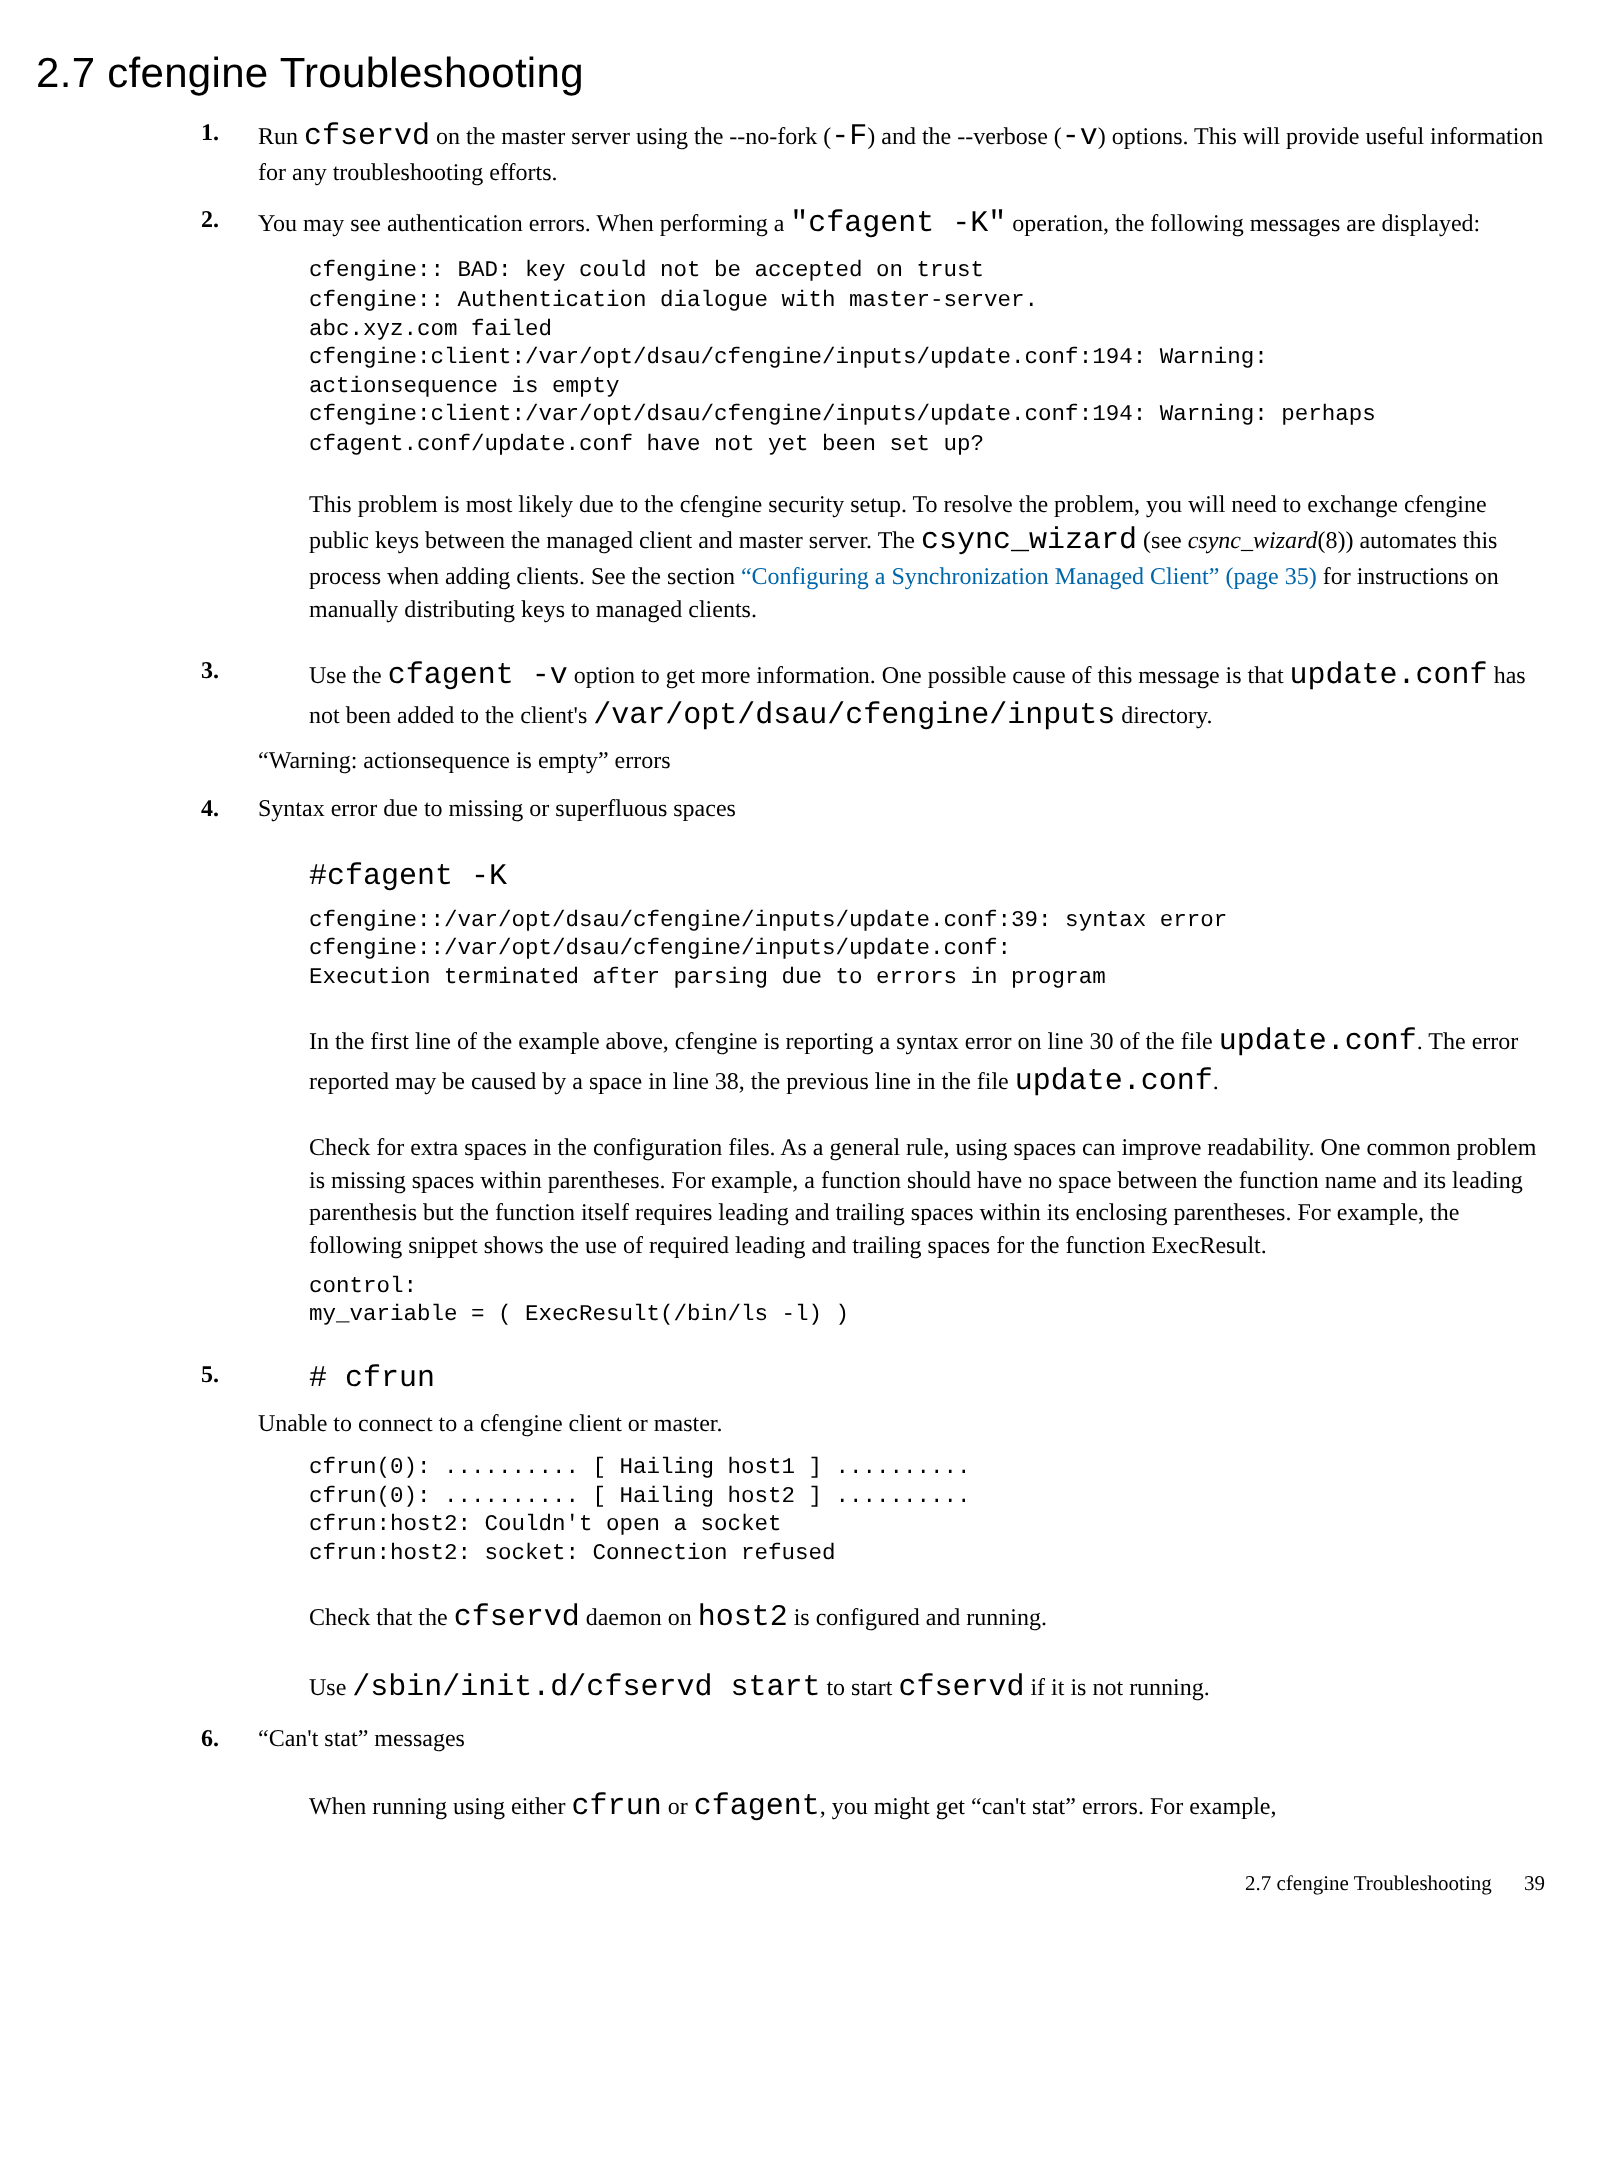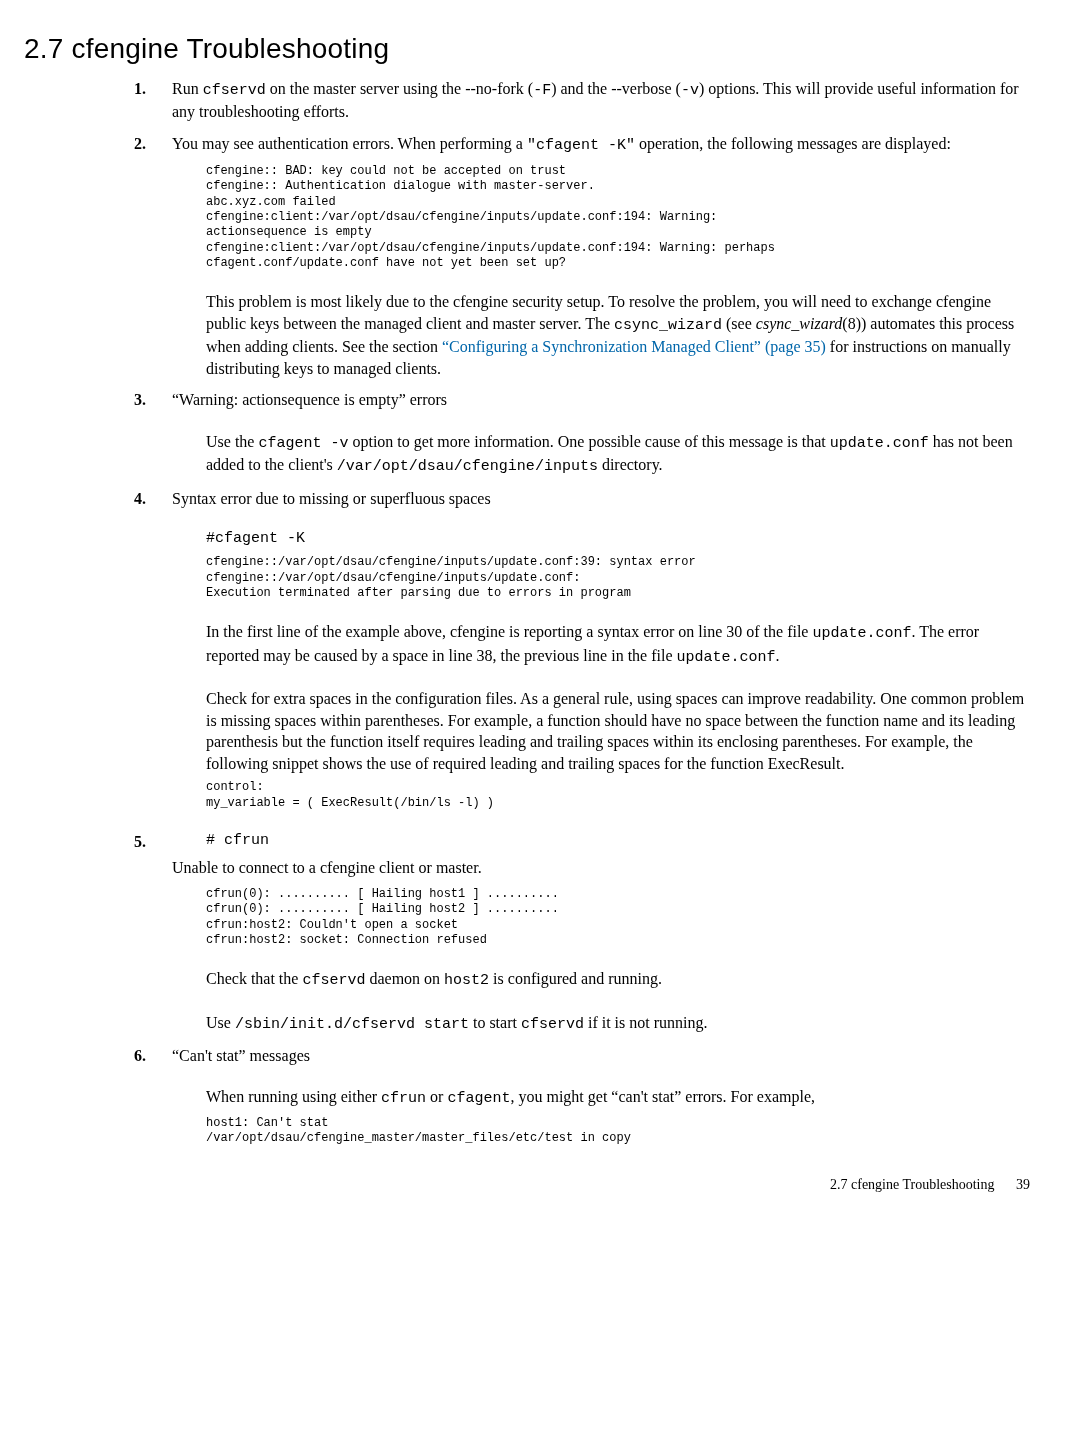--- a/index.html
+++ b/index.html
@@ -8,21 +8,21 @@
     color: #000;
     background: #fff;
     margin: 0;
     padding: 30px 48px 24px 24px;
     line-height: 1.35;
     width: 1080px;
     box-sizing: border-box;
   }
   .mono {
     font-family: "Courier New", Courier, monospace;
-    font-size: 15px;
+    font-size: 20px;
   }
   h2.section-heading {
     font-family: "Segoe UI", "Helvetica Neue", Arial, sans-serif;
     font-weight: 300;
     font-size: 28px;
     margin: 0 0 10px 0;
     letter-spacing: 0.2px;
   }
   .body-indent {
     margin-left: 110px;
@@ -53,21 +53,21 @@
   .para {
     margin: 0 0 8px 0;
   }
   .block-indent {
     margin-left: 34px;
     margin-top: 20px;
     margin-bottom: 6px;
   }
   pre.code {
     font-family: "Courier New", Courier, monospace;
-    font-size: 12px;
+    font-size: 15px;
     white-space: pre-wrap;
     margin: 4px 0 6px 34px;
     line-height: 1.28;
   }
   .link {
     color: #0066aa;
     text-decoration: none;
   }
   .bold { font-weight: normal; }
   .italic { font-style: italic; }
@@ -106,24 +106,24 @@
 cfengine:client:/var/opt/dsau/cfengine/inputs/update.conf:194: Warning:
 actionsequence is empty
 cfengine:client:/var/opt/dsau/cfengine/inputs/update.conf:194: Warning: perhaps
 cfagent.conf/update.conf have not yet been set up?</pre>
       <p class="para block-indent">
         <span>This problem is most likely due to the cfengine security setup. To resolve the problem, you will need to exchange cfengine public keys between the managed client and master server. The </span><span class="mono">csync_wizard</span><span> (see </span><span class="italic">csync_wizard</span><span>(8)) automates this process when adding clients. See the section </span><a class="link" href="#">“Configuring a Synchronization Managed Client” (page 35)</a><span> for instructions on manually distributing keys to managed clients.</span>
       </p>
     </li>
 
     <li>
-      <p class="para">“Warning: actionsequence is empty” errors</p>
       <p class="para block-indent">
         <span>Use the </span><span class="mono">cfagent -v</span><span> option to get more information. One possible cause of this message is that </span><span class="mono">update.conf</span><span> has not been added to the client's </span><span class="mono">/var/opt/dsau/cfengine/inputs</span><span> directory.</span>
       </p>
+      <p class="para">“Warning: actionsequence is empty” errors</p>
     </li>
 
     <li>
       <p class="para">Syntax error due to missing or superfluous spaces</p>
       <p class="para block-indent mono">
         <span>#</span><span class="bold">cfagent -K</span>
       </p>
       <pre class="code">cfengine::/var/opt/dsau/cfengine/inputs/update.conf:39: syntax error
 cfengine::/var/opt/dsau/cfengine/inputs/update.conf:
 Execution terminated after parsing due to errors in program</pre>
@@ -150,22 +150,20 @@
       <p class="para block-indent">
         <span>Use </span><span class="mono">/sbin/init.d/cfservd start</span><span> to start </span><span class="mono">cfservd</span><span> if it is not running.</span>
       </p>
     </li>
 
     <li>
       <p class="para">“Can't stat” messages</p>
       <p class="para block-indent">
         <span>When running using either </span><span class="mono">cfrun</span><span> or </span><span class="mono">cfagent</span><span>, you might get “can't stat” errors. For example,</span>
       </p>
-      <pre class="code">host1: Can't stat
-/var/opt/dsau/cfengine_master/master_files/etc/test in copy</pre>
     </li>
 
   </ol>
 </div>
 
 <div class="footer">
   <span>2.7 cfengine Troubleshooting</span>
   <span class="pagenum">39</span>
 </div>
 

